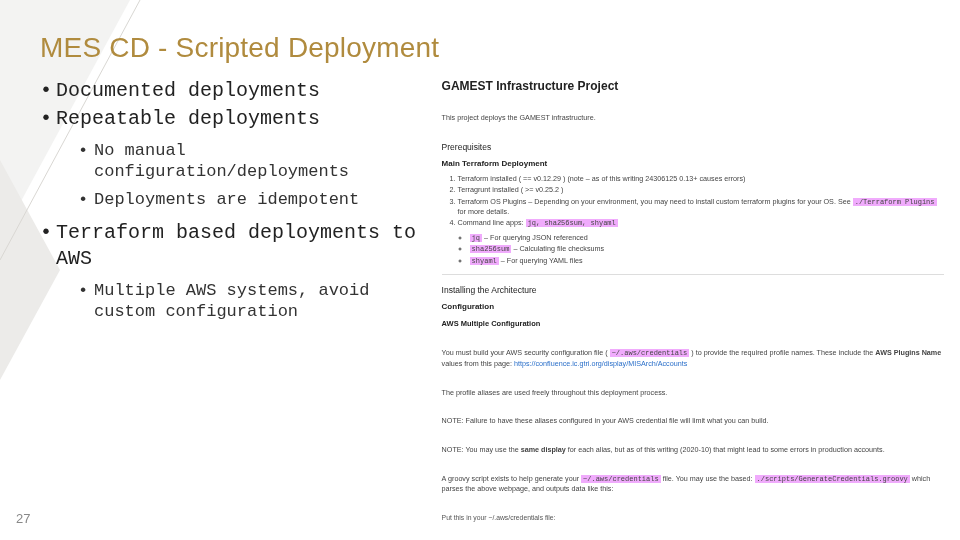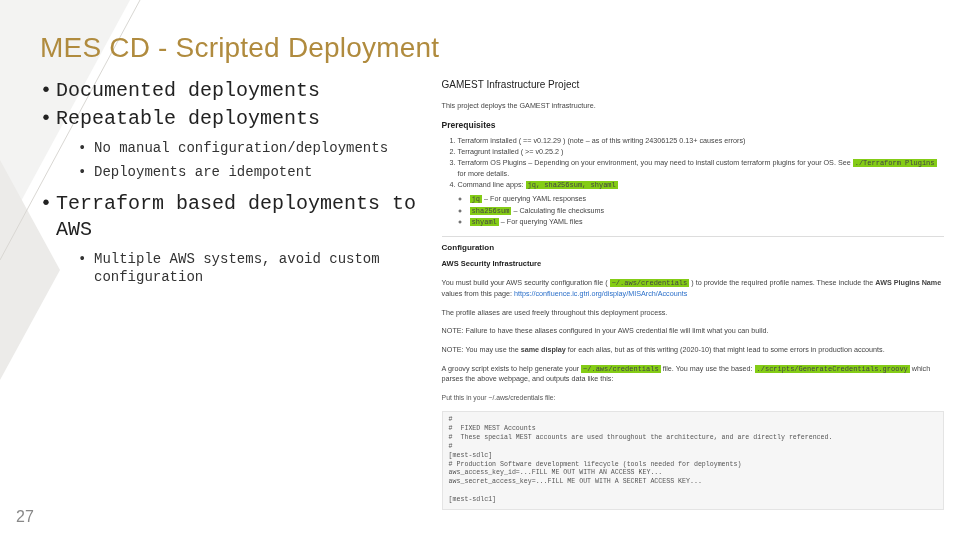--- a/index.html
+++ b/index.html
@@ -23,36 +23,36 @@
   .body { display: flex; flex: 1; }
 
   .left-col { width: 46%; padding: 0 10px 0 40px; }
   .right-col { width: 54%; padding: 0 16px 0 0; font-size: 7.2px; color: #444; line-height: 1.35; }
 
   ul.bullets { list-style: none; font-family: Liberation Mono, monospace; }
   ul.bullets > li { position: relative; padding-left: 16px; font-size: 20px; color: #222; margin-bottom: 2px; line-height: 1.3; }
   ul.bullets > li::before { content: "•"; position: absolute; left: 0; top: 0; }
 
   ul.sub { list-style: none; margin: 8px 0 10px 22px; }
-  ul.sub > li { position: relative; padding-left: 16px; font-size: 14px; color: #333; margin-bottom: 6px; line-height: 1.25; }
+  ul.sub > li { position: relative; padding-left: 16px; font-size: 17px; color: #333; margin-bottom: 6px; line-height: 1.25; }
   ul.sub > li::before { content: "•"; position: absolute; left: 0; top: 0; }
 
-  .page-num { position: absolute; left: 16px; bottom: 14px; font-size: 16px; color: #888; }
+  .page-num { position: absolute; left: 16px; bottom: 14px; font-size: 13px; color: #888; }
 
   
-  .readme h1 { font-size: 10px; font-weight: 400; color: #222; margin-bottom: 6px; }
-  .readme h2 { font-size: 8.5px; font-weight: 700; color: #222; margin: 10px 0 4px; }
+  .readme h1 { font-size: 12px; font-weight: 700; color: #222; margin-bottom: 6px; }
+  .readme h2 { font-size: 8.5px; font-weight: 400; color: #222; margin: 10px 0 4px; }
   .readme h3 { font-size: 8px; font-weight: 700; color: #222; margin: 6px 0 4px; }
   .readme h4 { font-size: 7.5px; font-weight: 700; color: #222; margin: 6px 0 3px; }
-  .readme p { margin: 9px 0; }
+  .readme p { margin: 19px 0; }
   .readme ol { margin: 4px 0 4px 16px; }
   .readme ol li { margin: 1.5px 0; }
   .readme ul.circ { list-style: circle; margin: 3px 0 3px 28px; }
   .readme ul.circ li { margin: 1px 0; }
-  .readme code { font-family: "Courier New", monospace; background: #84cc16; padding: 0 2px; font-size: 7px; }
+  .readme code { font-family: "Courier New", monospace; background: #f0abfc; padding: 0 2px; font-size: 7px; }
   .readme a { color: #2a6fc9; }
   .readme .hr { border-top: 1px solid #ddd; margin: 8px 0 6px; }
   .readme .codeblock {
     background: #f6f6f6; border: 1px solid #e4e4e4; padding: 4px 6px; font-family: "Courier New", monospace;
     font-size: 6.6px; color: #555; white-space: pre; margin: 4px 0; line-height: 1.35;
   }
   .readme .caption { color: #555; font-size: 6.8px; margin-top: 4px; }
 </style>
 </head>
 <body>
@@ -81,34 +81,36 @@
             <li>Multiple AWS systems, avoid custom configuration</li>
           </ul>
         </li>
       </ul>
     </div>
 
     <div class="right-col readme">
       <h1>GAMEST Infrastructure Project</h1>
       <p>This project deploys the GAMEST infrastructure.</p>
       <h2>Prerequisites</h2>
+      <h3>Main Terraform Deployment</h3>
       <ol>
         <li>Terraform installed ( == v0.12.29 ) (note – as of this writing 24306125 0.13+ causes errors)</li>
         <li>Terragrunt installed ( &gt;= v0.25.2 )</li>
         <li><span>Terraform OS Plugins – Depending on your environment, you may need to install custom terraform plugins for your OS. See </span><code>./Terraform Plugins</code><span> for more details.</span></li>
         <li><span>Command line apps: </span><code>jq, sha256sum, shyaml</code></li>
       </ol>
       <ul class="circ">
-        <li><code>jq</code><span> – For querying YAML responses</span></li>
+        <li><code>jq</code><span> – For querying JSON referenced</span></li>
         <li><code>sha256sum</code><span> – Calculating file checksums</span></li>
         <li><code>shyaml</code><span> – For querying YAML files</span></li>
       </ul>
       <div class="hr"></div>
+      <h2>Installing the Architecture</h2>
       <h3>Configuration</h3>
-      <h4>AWS Security Infrastructure</h4>
+      <h4>AWS Multiple Configuration</h4>
       <p>
         <span>You must build your AWS security configuration file ( </span><code>~/.aws/credentials</code><span> ) to provide the required profile names. These include the </span><b>AWS Plugins Name</b><span> values from this page: </span><a>https://confluence.ic.gtri.org/display/MISArch/Accounts</a>
       </p>
       <p>The profile aliases are used freely throughout this deployment process.</p>
       <p>NOTE: Failure to have these aliases configured in your AWS credential file will limit what you can build.</p>
       <p><span>NOTE: You may use the </span><b>same display</b><span> for each alias, but as of this writing (2020-10) that might lead to some errors in production accounts.</span></p>
       <p>
         <span>A groovy script exists to help generate your </span><code>~/.aws/credentials</code><span> file. You may use the based: </span><code>./scripts/GenerateCredentials.groovy</code><span> which parses the above webpage, and outputs data like this:</span>
       </p>
       <p class="caption">Put this in your ~/.aws/credentials file:</p>

